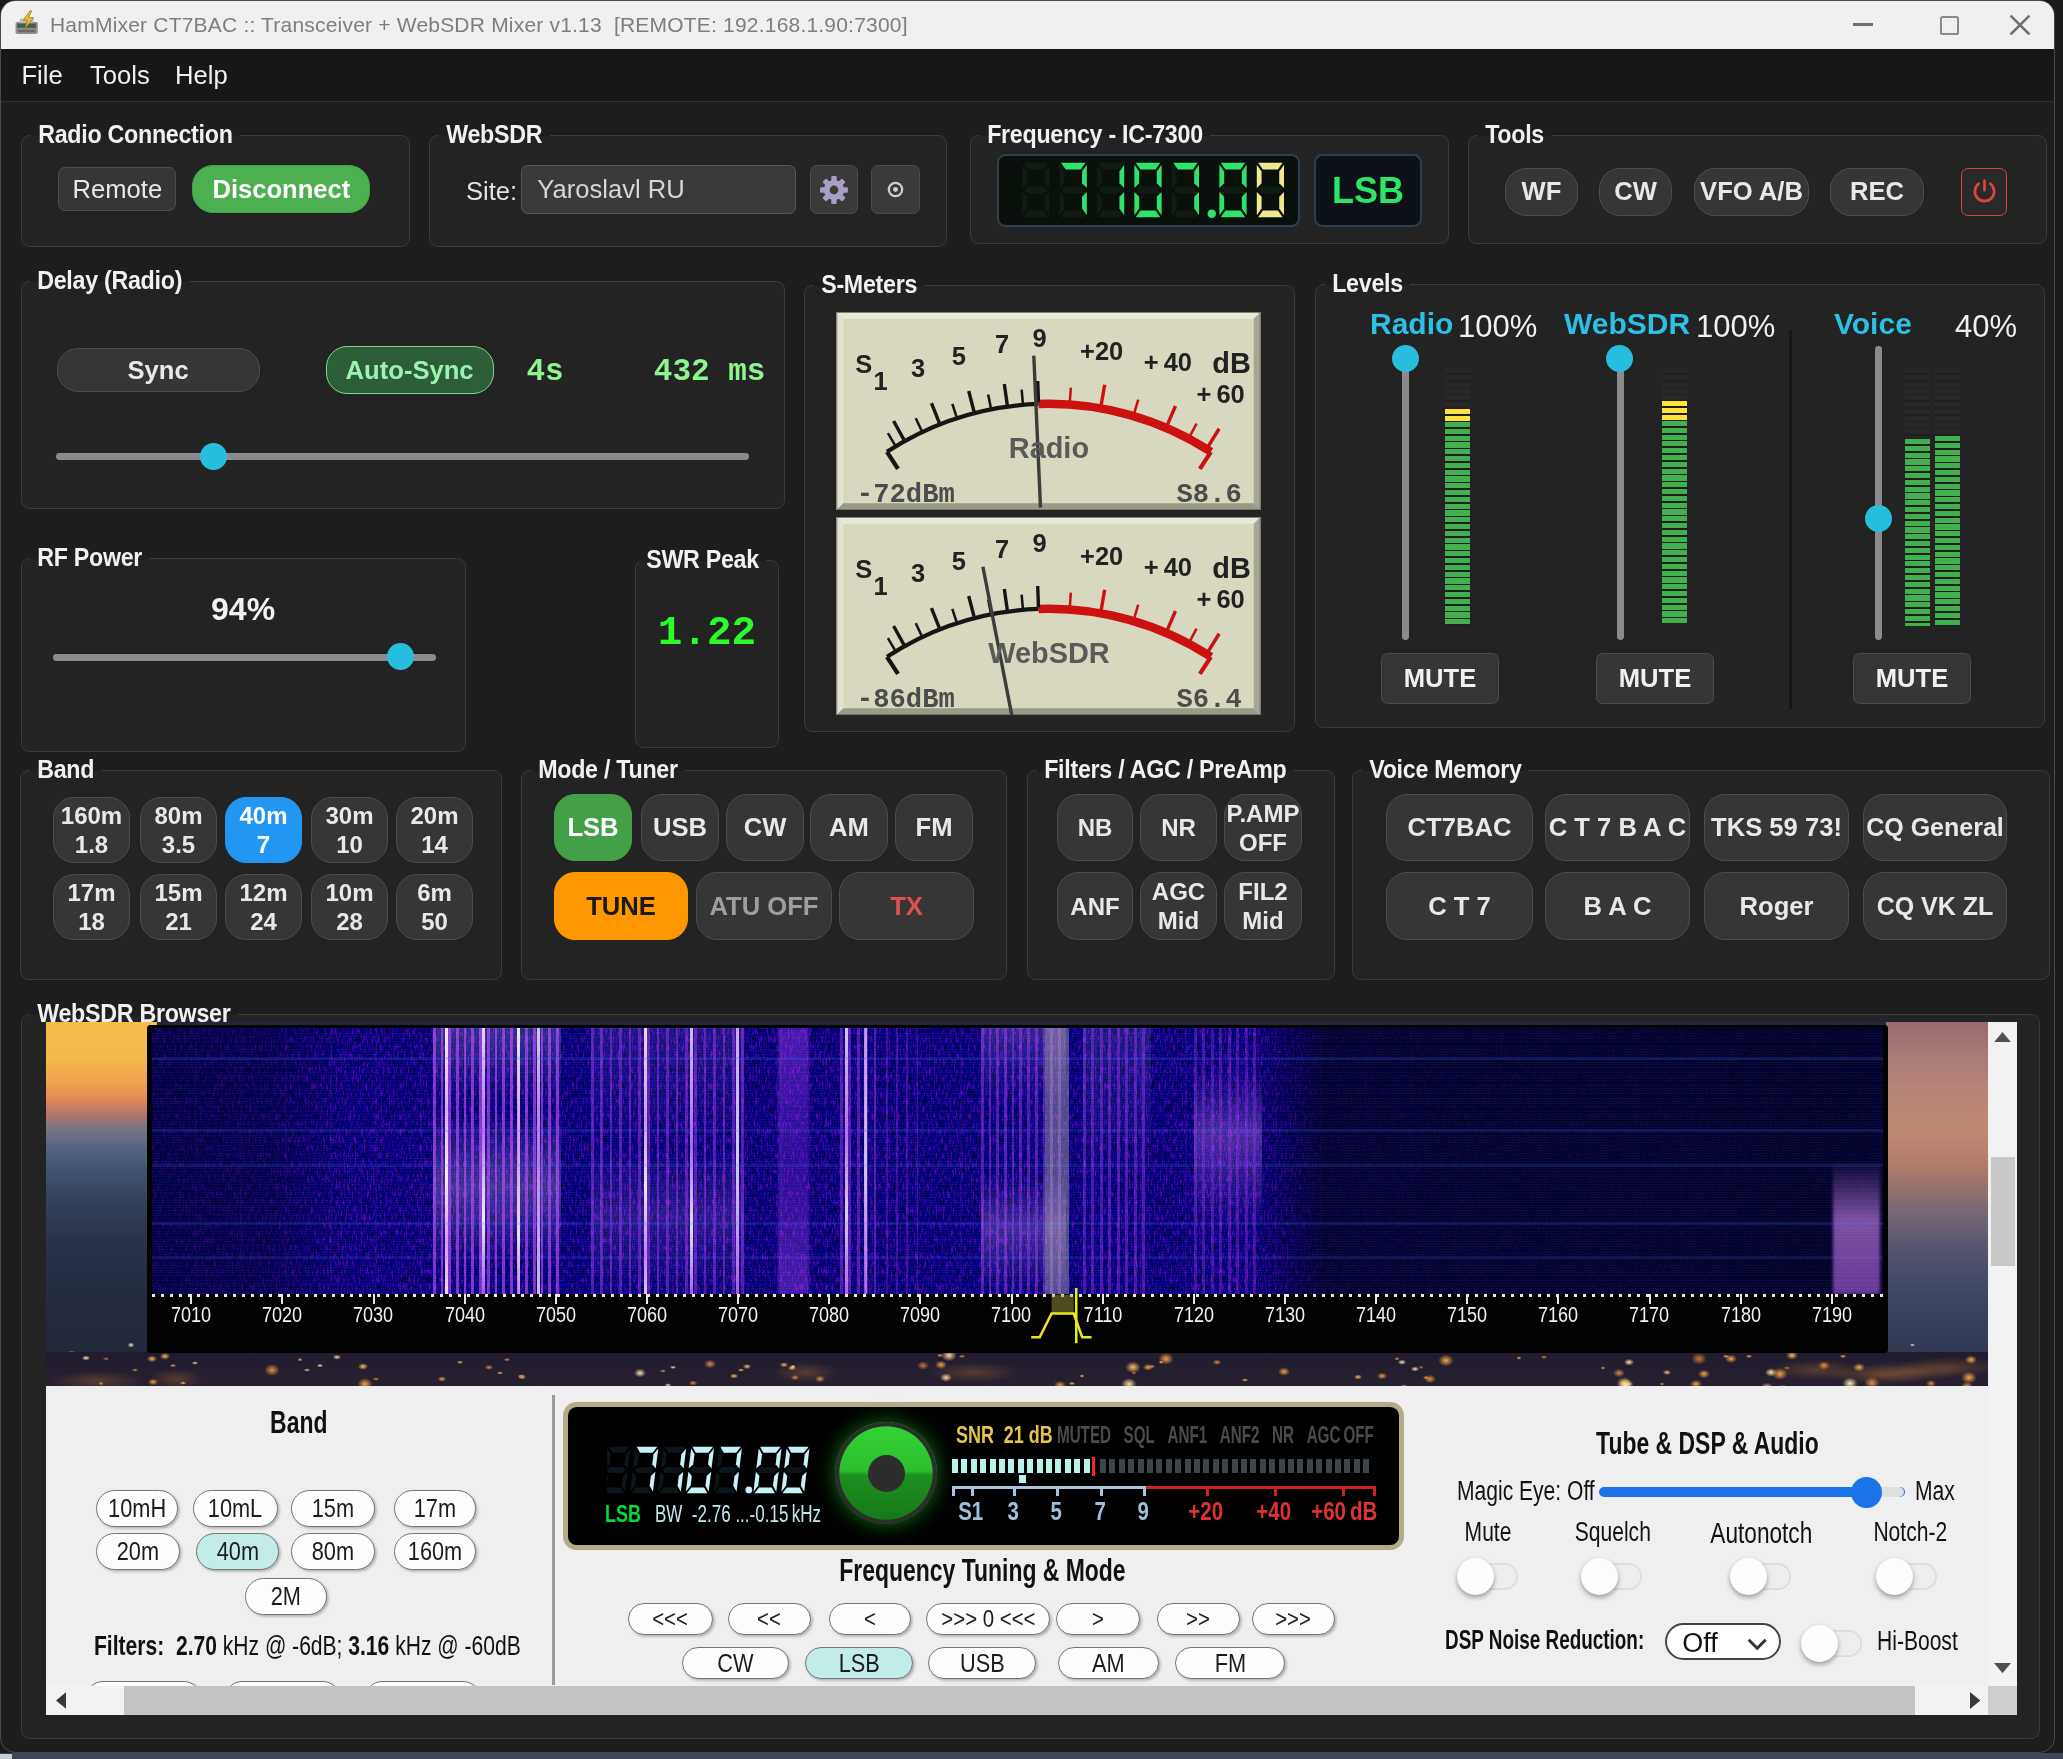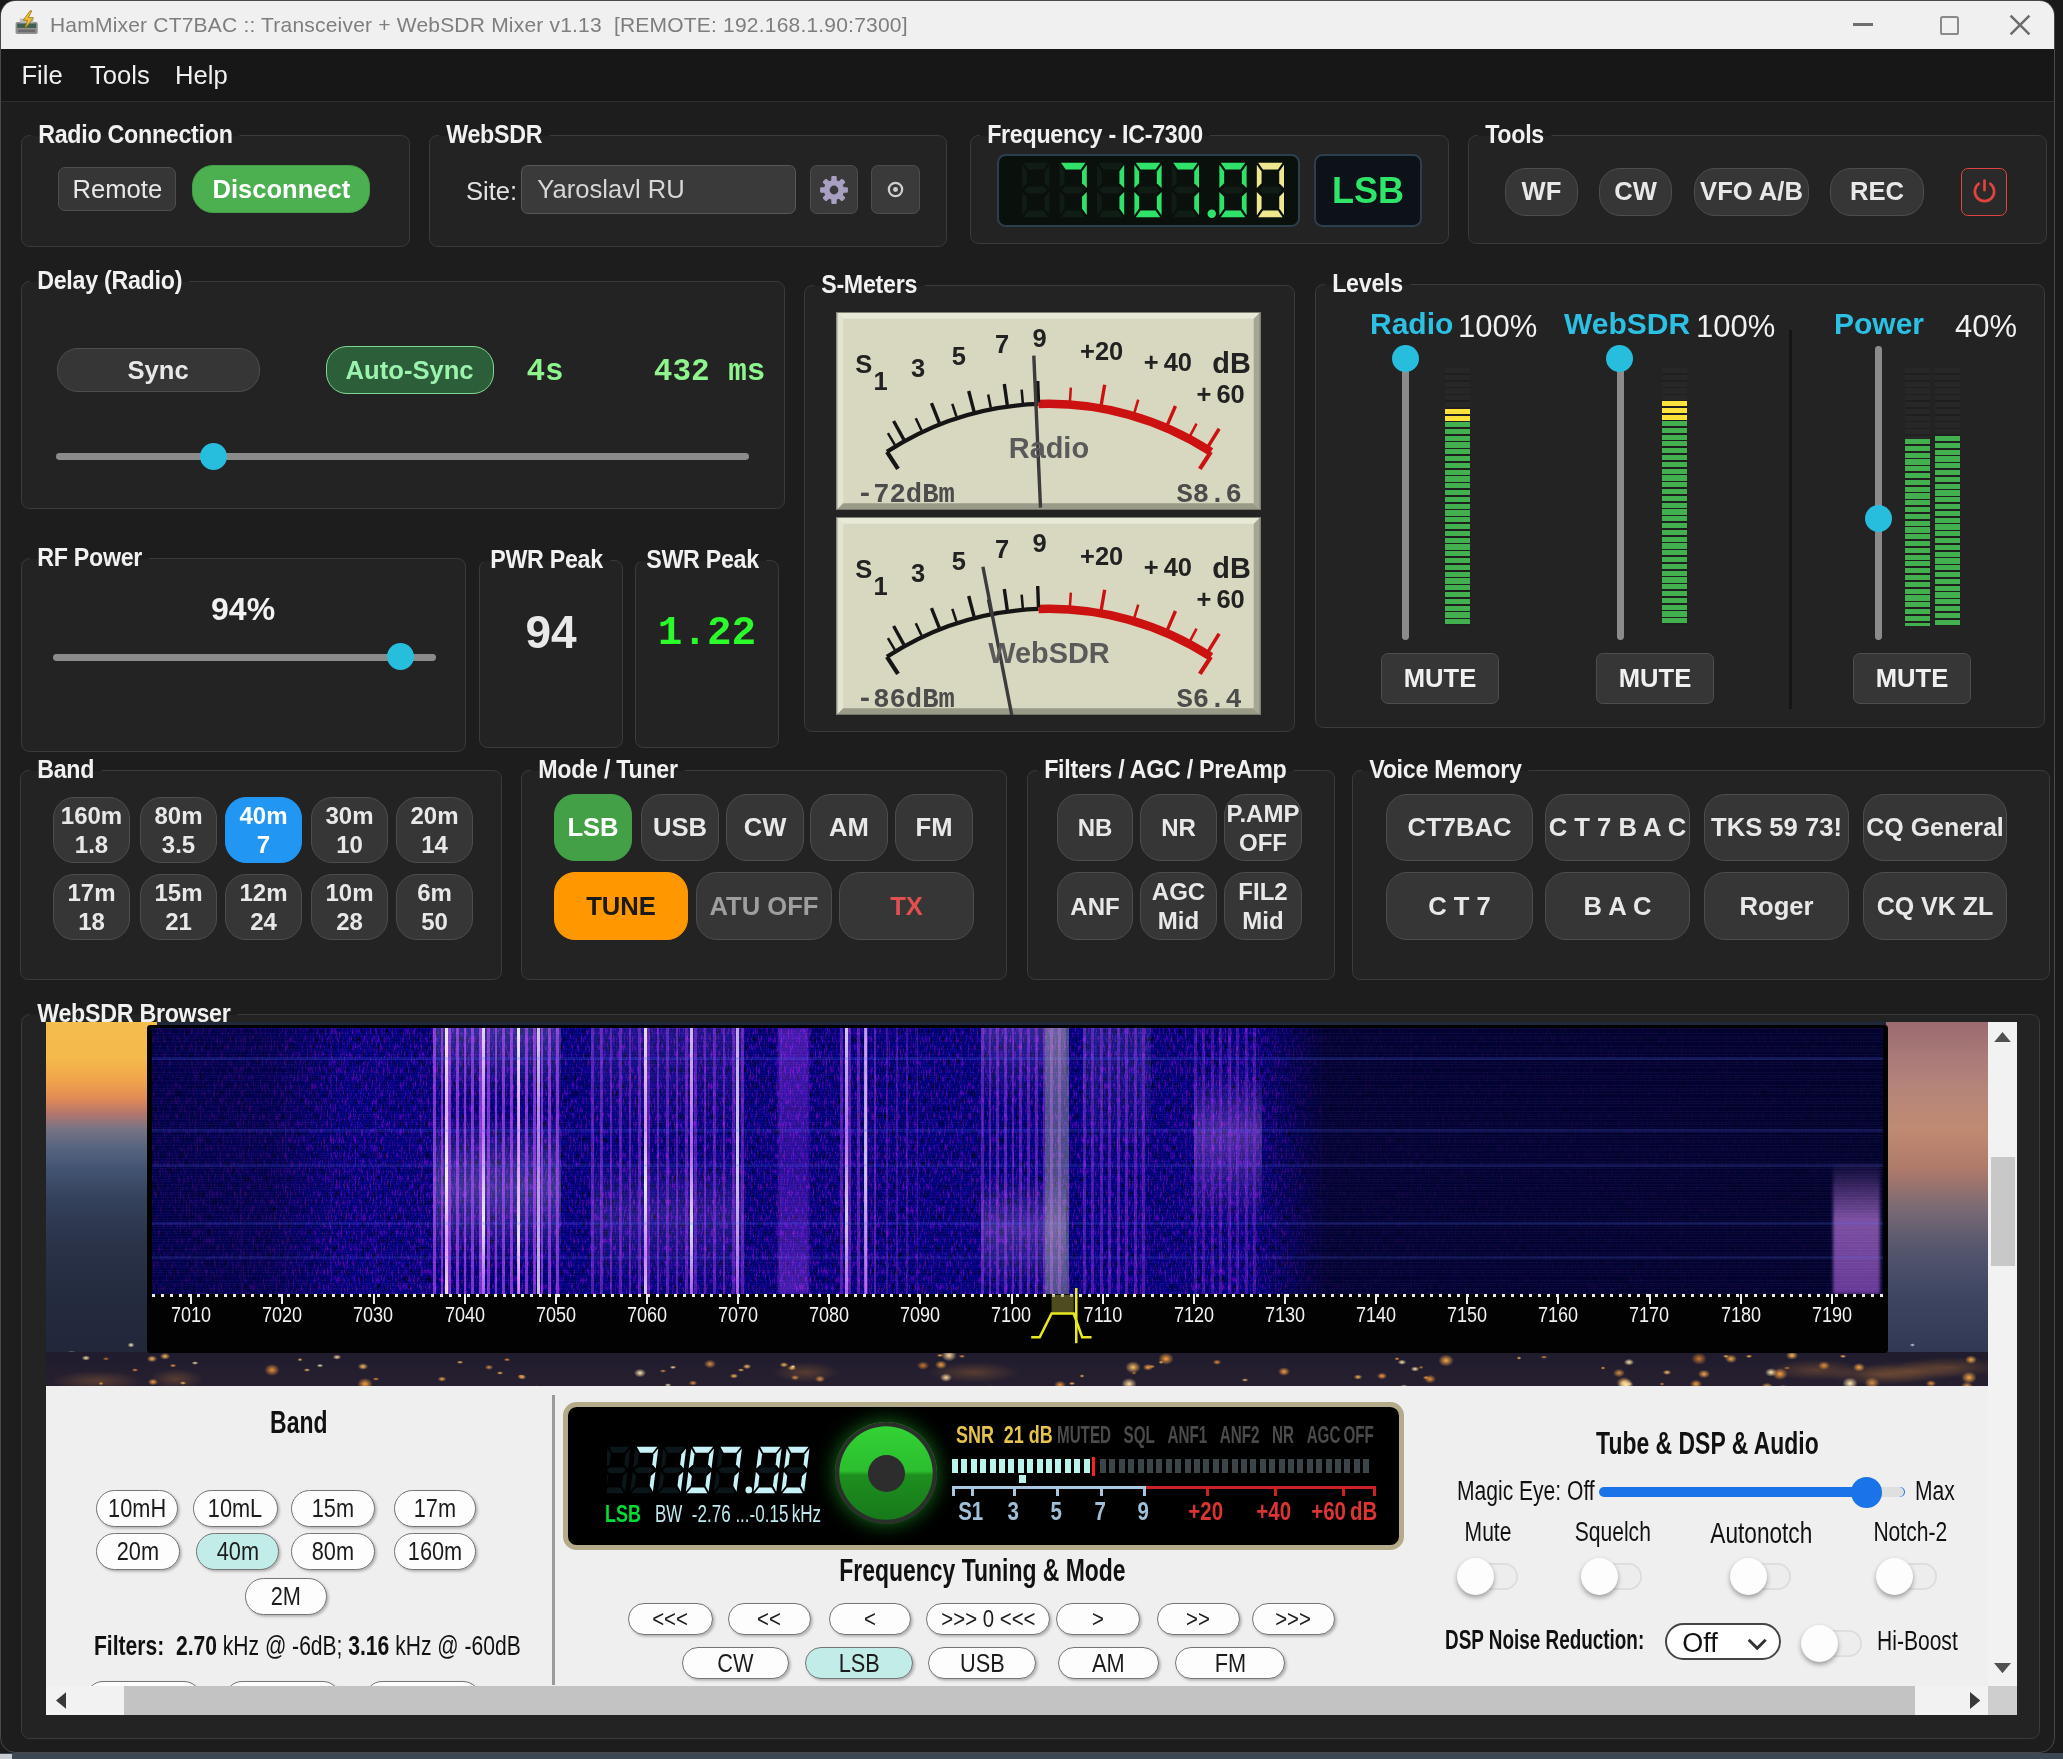--- a/index.html
+++ b/index.html
@@ -269,21 +269,21 @@
           <text x="24" y="224" font-size="32" font-weight="bold" fill="#4c4c4c" font-family="Liberation Mono">-86dBm</text>
           <text x="477" y="224" font-size="32" font-weight="bold" fill="#4c4c4c" text-anchor="end" font-family="Liberation Mono">S6.4</text>
         </svg></div>
   </div>
   <div class="panel" style="left:1314px;top:283px;width:730px;height:444px;">
     <span class="lg">Levels</span>
     <span class="cyl" style="left:54px;top:22px;">Radio</span>
       <span class="wht" style="left:142px;top:24px;">100%</span>
     <span class="cyl" style="left:248px;top:22px;">WebSDR</span>
       <span class="wht" style="left:380px;top:24px;">100%</span>
-    <span class="cyl" style="left:518px;top:22px;">Power</span>
+    <span class="cyl" style="left:518px;top:22px;">Voice</span>
       <span class="wht" style="left:639px;top:24px;">40%</span>
     <div class="track" style="left:86px;top:61px;width:6.8px;height:294px;"></div>
     <div class="thumb" style="left:76px;top:60px;"></div>
     <div class="vutop" style="left:129px;top:83px;height:41px;"></div>
     <div class="vuyel" style="left:129px;top:124px;height:13.6px;"></div>
     <div class="vugrn" style="left:129px;top:137px;height:204px;"></div>
     <div class="track" style="left:301px;top:61px;width:6.8px;height:294px;"></div>
     <div class="thumb" style="left:290px;top:60px;"></div>
     <div class="vutop" style="left:346px;top:83px;height:33px;"></div>
     <div class="vuyel" style="left:346px;top:116px;height:20.4px;"></div>
@@ -297,24 +297,20 @@
     <div class="vugrn" style="left:619px;top:151px;height:190px;"></div>
     <div class="mute" style="left:65px;top:368px;">MUTE</div>
     <div class="mute" style="left:280px;top:368px;">MUTE</div>
     <div class="mute" style="left:537px;top:368px;">MUTE</div>
   </div>
   <div class="panel" style="left:19.6px;top:557px;width:445px;height:194px;">
     <span class="lg">RF Power</span>
     <div style="position:absolute;left:0;top:32px;width:100%;text-align:center;font-weight:bold;font-size:32px;color:#f2f2f2;">94%</div>
     <div class="track" style="left:31.5px;top:95px;width:383px;height:6.8px;"></div>
     <div class="thumb" style="left:365px;top:84px;"></div>
-  </div>
-  <div class="panel" style="left:478px;top:559px;width:144px;height:188px;">
-    <span class="lg" style="left:3.4px;">PWR Peak</span>
-    <div style="position:absolute;left:0;top:44px;width:100%;text-align:center;font-weight:bold;font-size:46px;color:#e9e9e9;">94</div>
   </div>
   <div class="panel" style="left:634px;top:559px;width:144px;height:188px;">
     <span class="lg" style="left:3.4px;">SWR Peak</span>
     <div style="position:absolute;left:0;top:49px;width:100%;text-align:center;font-family:'Liberation Mono',monospace;font-weight:bold;font-size:41px;color:#2bfb2b;">1.22</div>
   </div>
 
   <div class="panel" style="left:19px;top:769px;width:482px;height:210px;">
     <span class="lg">Band</span>
     <div class="btn b bb" style="left:32px;top:25.6px;">160m<br>1.8</div>
     <div class="btn b bb" style="left:119px;top:25.6px;">80m<br>3.5</div>

